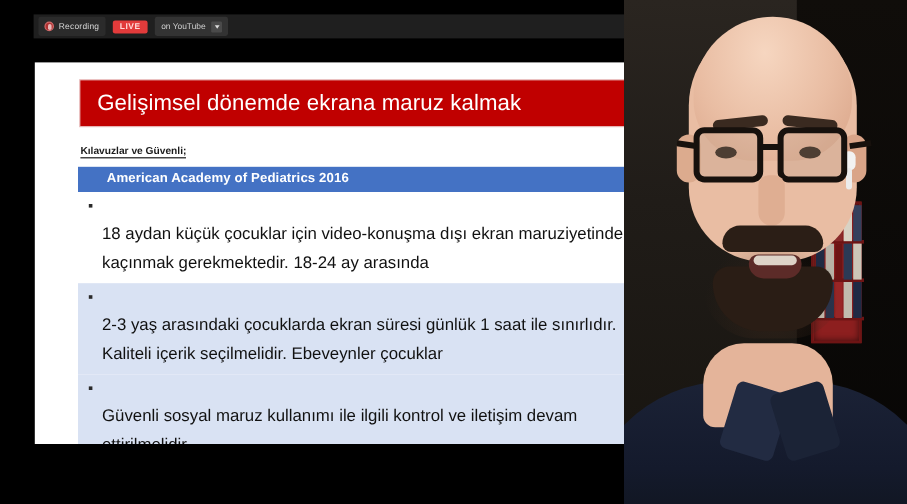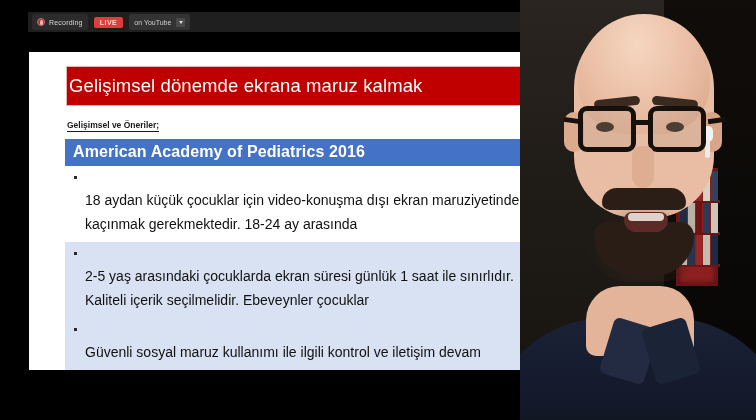--- a/index.html
+++ b/index.html
@@ -51,39 +51,39 @@
     background:#000;
   }
   #slide {
     position:absolute; left:1px; top:19px; width:700px; height:318px;
     background:#ffffff; overflow:hidden;
   }
 
   .slide-title-bar {
     position:absolute; left:38px; top:15px; width:488px; height:38px;
     background:#C00000; box-shadow:0 0 0 1px #e6b3b3;
-    display:flex; align-items:center; padding-left:2px;
+    display:flex; align-items:center; padding-left:14px;
   }
   .slide-title {
     color:#ffffff; font-size:18.5px; font-weight:400; letter-spacing:.1px;
     white-space:nowrap;
   }
 
   .guide-label {
     position:absolute; left:38px; top:68px;
     font-size:8.5px; font-weight:bold; color:#1a1a1a;
     border-bottom:1px solid #1a1a1a; padding-bottom:1px;
   }
 
   .table-wrap { position:absolute; left:36px; top:87px; width:492px; }
 
   .table-header {
     background:#4472C4; color:#ffffff;
-    font-size:16px; font-weight:bold; letter-spacing:.1px;
-    padding:4px 0 5px 8px;
+    font-size:11px; font-weight:bold; letter-spacing:.1px;
+    padding:4px 0 5px 24px;
   }
 
   .row {
     font-size:14px; color:#111; line-height:1.72;
     padding:22px 14px 6px 20px; position:relative;
   }
   .row.alt { background:#D9E2F3; }
   .row.plain { background:#FFFFFF; }
   .row::before {
     content:""; position:absolute; left:9px; top:10px;
@@ -212,30 +212,30 @@
     </div>
   </div>
 
   <div id="slide-frame">
     <div id="slide">
 
       <div class="slide-title-bar">
         <span class="slide-title">Gelişimsel dönemde ekrana maruz kalmak</span>
       </div>
 
-      <div class="guide-label">Gelişimsel ve Öneriler;</div>
+      <div class="guide-label">Kılavuzlar ve Güvenli;</div>
 
       <div class="table-wrap">
         <div class="table-header">American Academy of Pediatrics 2016</div>
 
         <div class="row plain">
           <p>18 aydan küçük çocuklar için video-konuşma dışı ekran maruziyetinden kaçınmak gerekmektedir. 18-24 ay arasında</p>
         </div>
         <div class="row alt">
-          <p>2-5 yaş arasındaki çocuklarda ekran süresi günlük 1 saat ile sınırlıdır. Kaliteli içerik seçilmelidir. Ebeveynler çocuklar</p>
+          <p>2-3 yaş arasındaki çocuklarda ekran süresi günlük 1 saat ile sınırlıdır. Kaliteli içerik seçilmelidir. Ebeveynler çocuklar</p>
         </div>
         <div class="row alt">
           <p>Güvenli sosyal maruz kullanımı ile ilgili kontrol ve iletişim devam ettirilmelidir.</p>
         </div>
       </div>
 
     </div>
   </div>
 
   <div id="cam">

